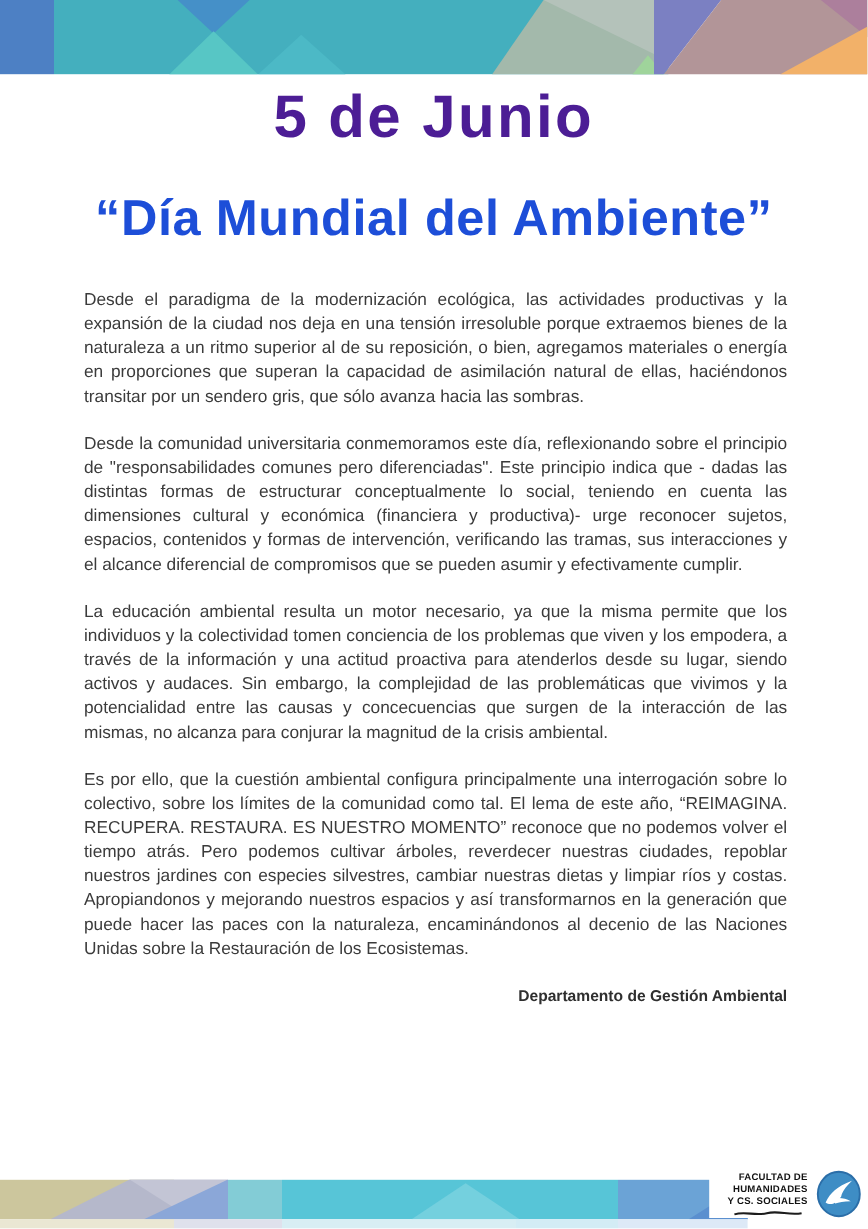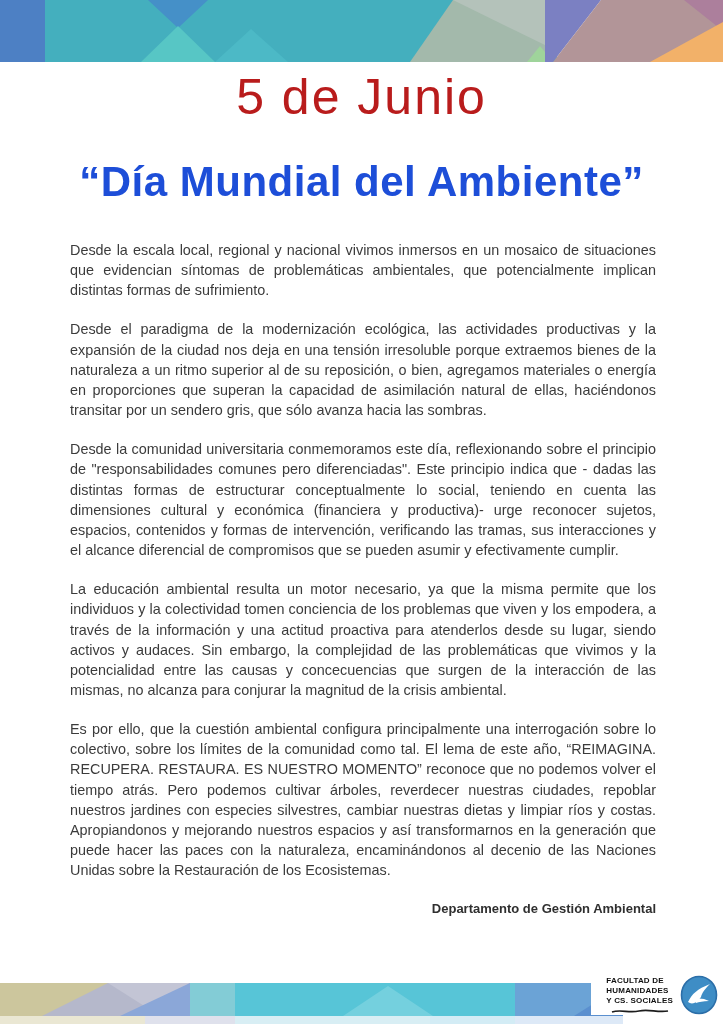--- a/index.html
+++ b/index.html
@@ -7,22 +7,22 @@
     position:relative; width:723px; height:1024px; margin:0 auto;
     background:#ffffff; overflow:hidden;
     font-family:"Liberation Sans", sans-serif;
   }
   .band { position:absolute; left:0; display:block; }
   .band-top { top:0; }
   .band-bottom { bottom:0; }
 
   .date-title {
     position:absolute; top:68px; left:0; width:100%;
-    text-align:center; font-size:50px; font-weight:normal;
-    color:#b91c1c; letter-spacing:2px; margin:0;
+    text-align:center; font-size:50px; font-weight:bold;
+    color:#4c1d95; letter-spacing:2px; margin:0;
   }
   .main-title {
     position:absolute; top:158px; left:0; width:100%;
     text-align:center; font-size:42px; font-weight:bold;
     color:#1d4ed8; letter-spacing:0.5px; margin:0;
   }
 
   .body-text {
     position:absolute; top:240px; left:70px; width:586px;
     font-size:14.4px; line-height:1.4; color:#3b3b3b;
@@ -35,21 +35,21 @@
     font-size:13px; font-weight:bold; color:#2f2f2f; line-height:1.6;
   }
 
   .faculty-logo {
     position:absolute; right:5px; bottom:9px;
     display:flex; align-items:center; gap:7px;
     background:#ffffff; padding-left:4px;
   }
   .faculty-text {
     font-size:8px; font-weight:bold; line-height:10px;
-    color:#111; text-align:left; letter-spacing:0.2px;margin-left:11px;
+    color:#111; text-align:right; letter-spacing:0.2px;margin-left:11px;
   }
   .faculty-text .squiggle { display:block; margin:2px auto 0 auto; }
   .bird-badge { display:block; }
 </style>
 </head>
 <body>
 
 <div class="page">
 
   <svg class="band band-top" width="723" height="62" viewBox="0 0 723 62" aria-hidden="true">
@@ -65,21 +65,20 @@
     <polygon points="545,0 601,0 553,62 545,62" fill="#7b80c2"></polygon>
     <polygon points="601,0 723,0 723,62 553,62" fill="#b29598"></polygon>
     <polygon points="684,0 723,0 723,31" fill="#ac7f9c"></polygon>
     <polygon points="723,22 723,62 650,62" fill="#f2b169"></polygon>
   </svg>
 
   <h1 class="date-title">5 de Junio</h1>
   <h2 class="main-title">“Día Mundial del Ambiente”</h2>
 
   <div class="body-text">
-    <p> Desde la escala local, regional y nacional vivimos inmersos en un mosaico de situaciones que evidencian síntomas de problemáticas ambientales, que potencialmente implican distintas formas de sufrimiento.</p>
     <p>Desde el paradigma de la modernización ecológica, las actividades productivas y la expansión de la ciudad nos deja en una tensión irresoluble porque extraemos bienes de la naturaleza a un ritmo superior al de su reposición, o bien, agregamos materiales o energía en proporciones que superan la capacidad de asimilación natural de ellas, haciéndonos transitar por un sendero gris, que sólo avanza hacia las sombras.</p>
     <p>Desde la comunidad universitaria conmemoramos este día, reflexionando sobre el principio de "responsabilidades comunes pero diferenciadas". Este principio indica que - dadas las distintas formas de estructurar conceptualmente lo social, teniendo en cuenta las dimensiones cultural y económica (financiera y productiva)- urge reconocer sujetos, espacios, contenidos y formas de intervención, verificando las tramas, sus interacciones y el alcance diferencial de compromisos que se pueden asumir y efectivamente cumplir.</p>
     <p>La educación ambiental resulta un motor necesario, ya que la misma permite que los individuos y la colectividad tomen conciencia de los problemas que viven y los empodera, a través de la información y una actitud proactiva para atenderlos desde su lugar, siendo activos y audaces. Sin embargo, la complejidad de las problemáticas que vivimos y la potencialidad entre las causas y concecuencias que surgen de la interacción de las mismas, no alcanza para conjurar la magnitud de la crisis ambiental.</p>
     <p>Es por ello, que la cuestión ambiental configura principalmente una interrogación sobre lo colectivo, sobre los límites de la comunidad como tal. El lema de este año, “REIMAGINA. RECUPERA. RESTAURA. ES NUESTRO MOMENTO” reconoce que no podemos volver el tiempo atrás. Pero podemos cultivar árboles, reverdecer nuestras ciudades, repoblar nuestros jardines con especies silvestres, cambiar nuestras dietas y limpiar ríos y costas. Apropiandonos y mejorando nuestros espacios y así transformarnos en la generación que puede hacer las paces con la naturaleza, encaminándonos al decenio de las Naciones Unidas sobre la Restauración de los Ecosistemas.</p>
 
     <div class="signature">
       <div>Departamento de Gestión Ambiental</div>
     </div>
   </div>
 

